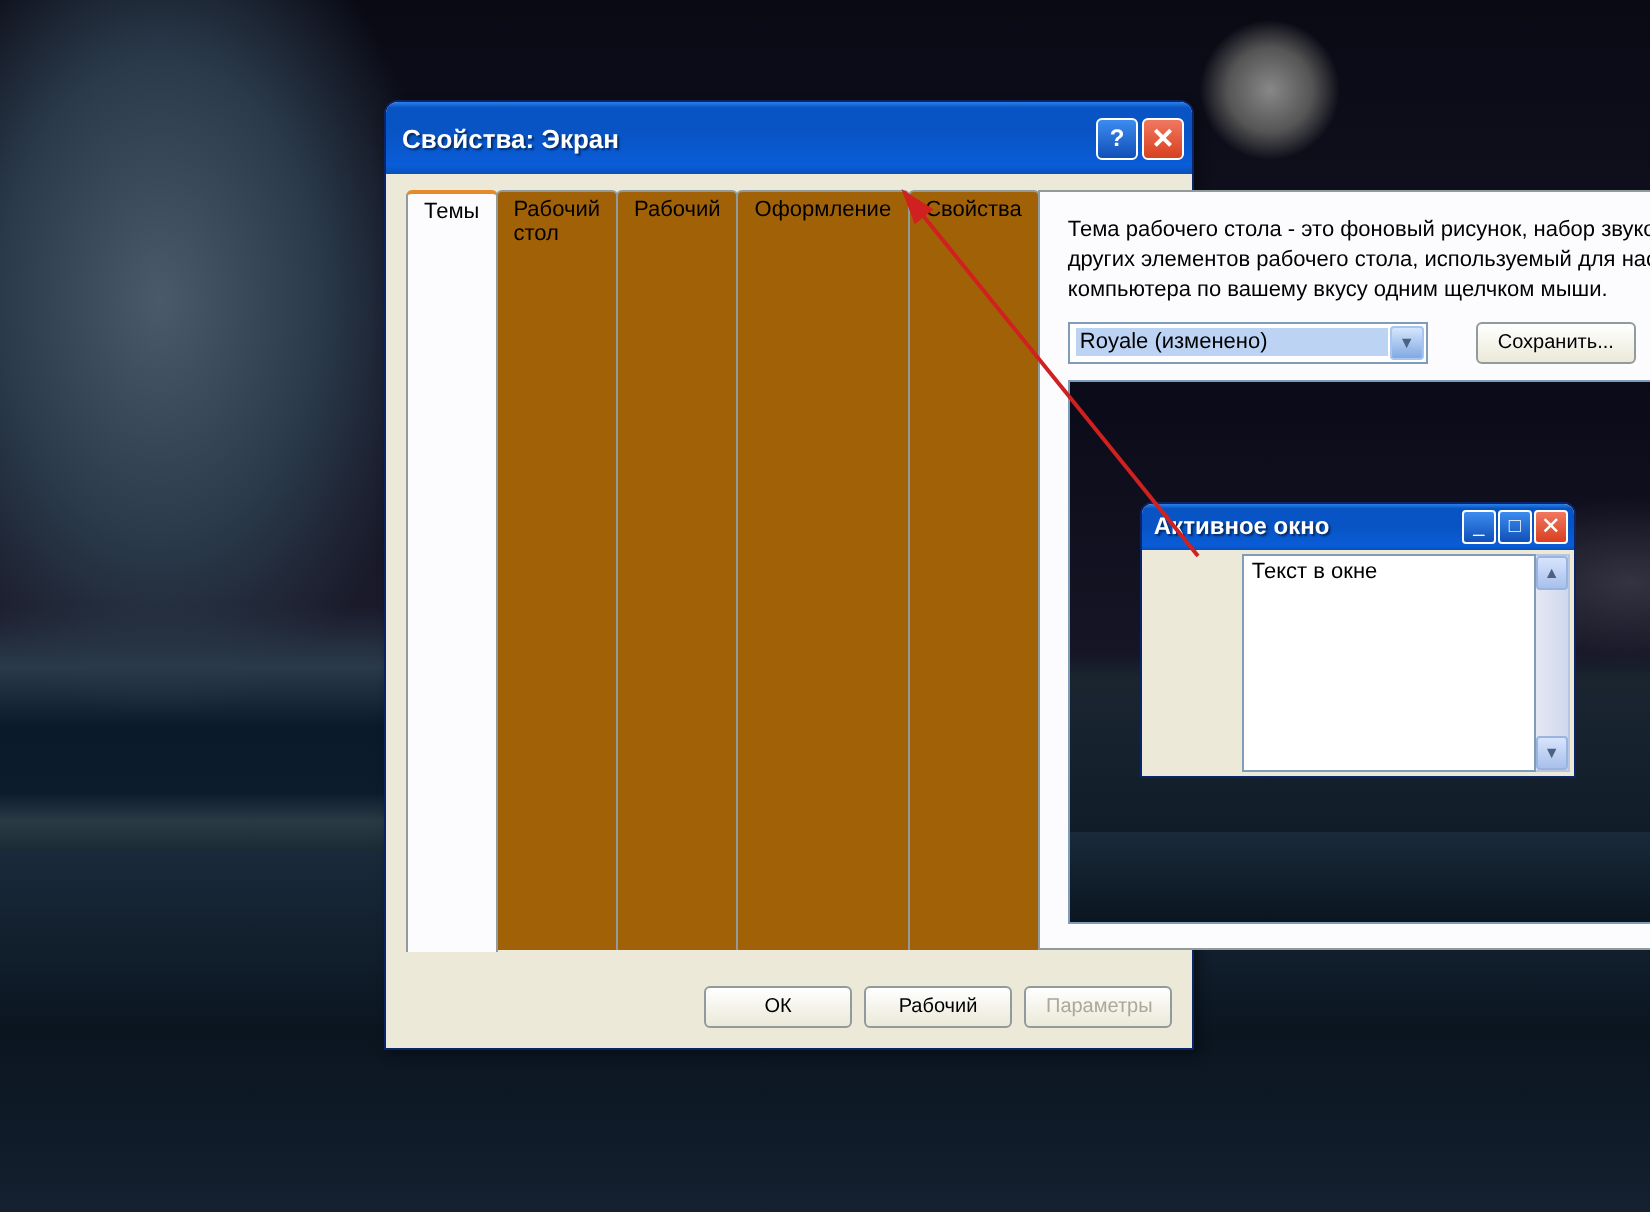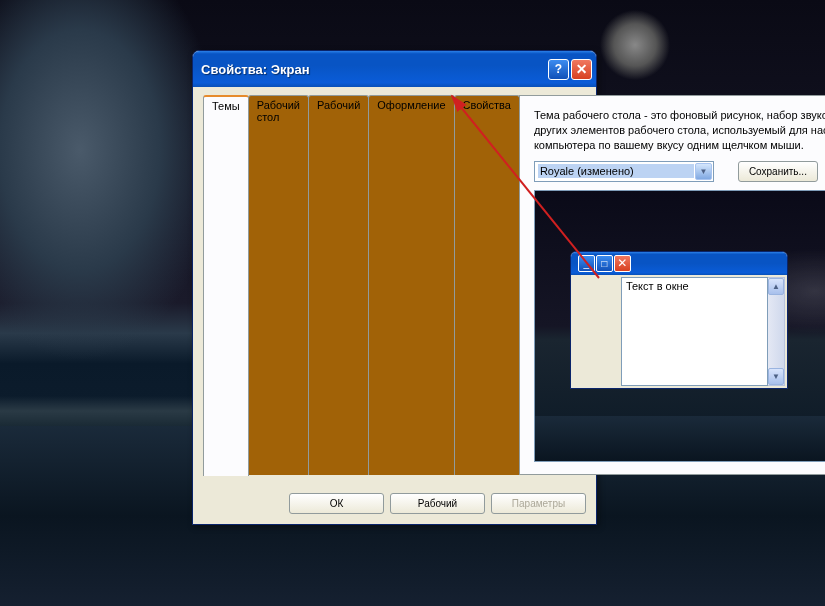--- a/index.html
+++ b/index.html
@@ -148,21 +148,21 @@
 .scroll-btn { height: 17px; background: linear-gradient(#d8e4fc,#a8c0ec); border:1px solid #9ab4e0; border-radius:2px; display:flex; align-items:center; justify-content:center; font-size:8px; color:#4d6185;}
 .scroll-track { flex:1; }
 .recycle {
   position: absolute; right: 16px; bottom: 8px;
   width: 30px; height: 28px;
 }
 .dialog-buttons {
   display: flex; justify-content: flex-end; gap: 6px;
   padding: 8px 10px 10px;
 }
-.dialog-buttons .btn { width: 95px; }
+.dialog-buttons .btn { width: 74px; }
 .callout {
   position: absolute; left: 537px; top: 241px;
   width: 255px; height: 105px;
   background: linear-gradient(135deg, #eeea3a 0%, #d8d030 48%, #aca020 52%, #c8c030 100%);
   border: 1px solid #8a8510;
   box-shadow: inset 1px 1px 0 rgba(255,255,255,0.6), inset -1px -1px 0 rgba(0,0,0,0.25), 3px 3px 8px rgba(0,0,0,0.6);
   padding: 30px 14px 10px 14px;
   color: #2a2a2a; line-height: 1.35;
 }
 .arrow {
@@ -199,20 +199,21 @@
           <span class="combo-arrow">▼</span>
         </div>
         <button class="btn">Сохранить...</button>
         <button class="btn disabled" disabled="">Удалить</button>
       </div>
       <div class="preview">
         <div class="preview-space"></div>
         <div class="preview-lake"></div>
         <div class="inner-window">
           <div class="inner-titlebar">
+            <span class="inner-title">Активное окно</span>
             <div class="inner-btn ib-blue">_</div>
             <div class="inner-btn ib-blue">□</div>
             <div class="inner-btn ib-close">✕</div>
           </div>
           <div class="inner-body">
             <div class="inner-text">Текст в окне</div>
             <div class="inner-scroll">
               <div class="scroll-btn">▲</div>
               <div class="scroll-track"></div>
               <div class="scroll-btn">▼</div>

